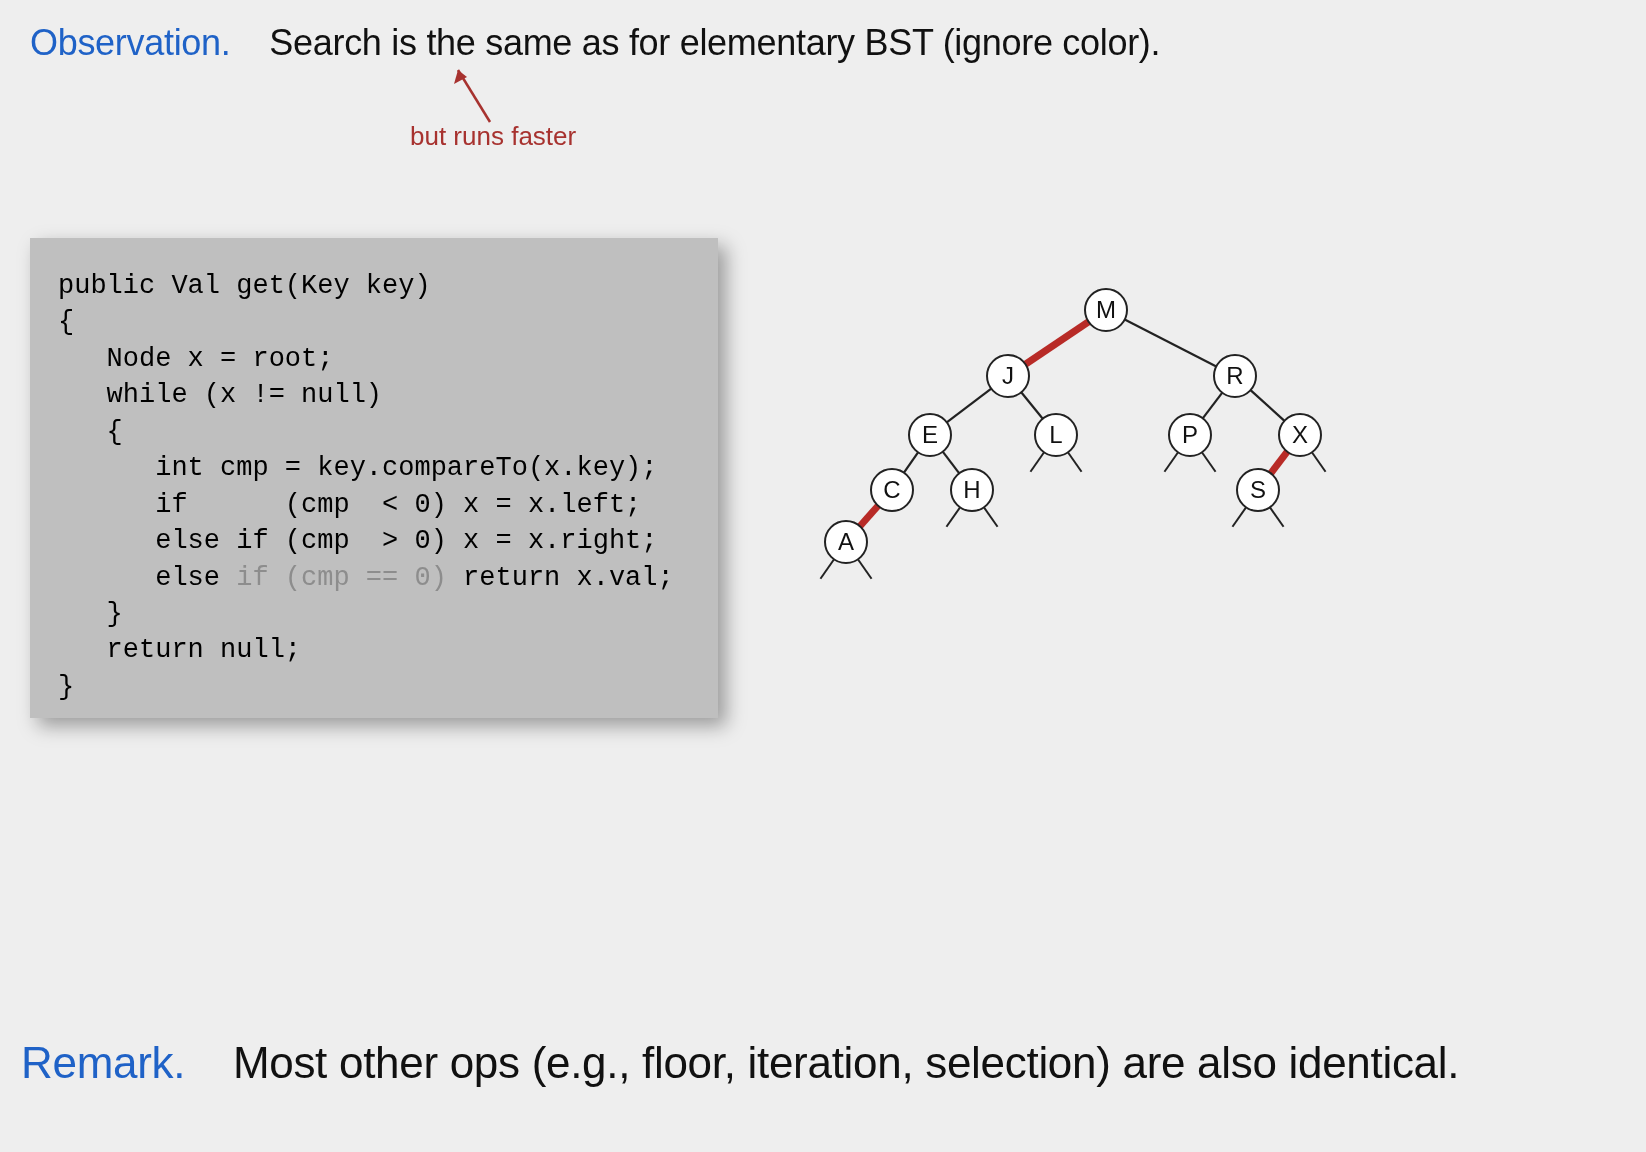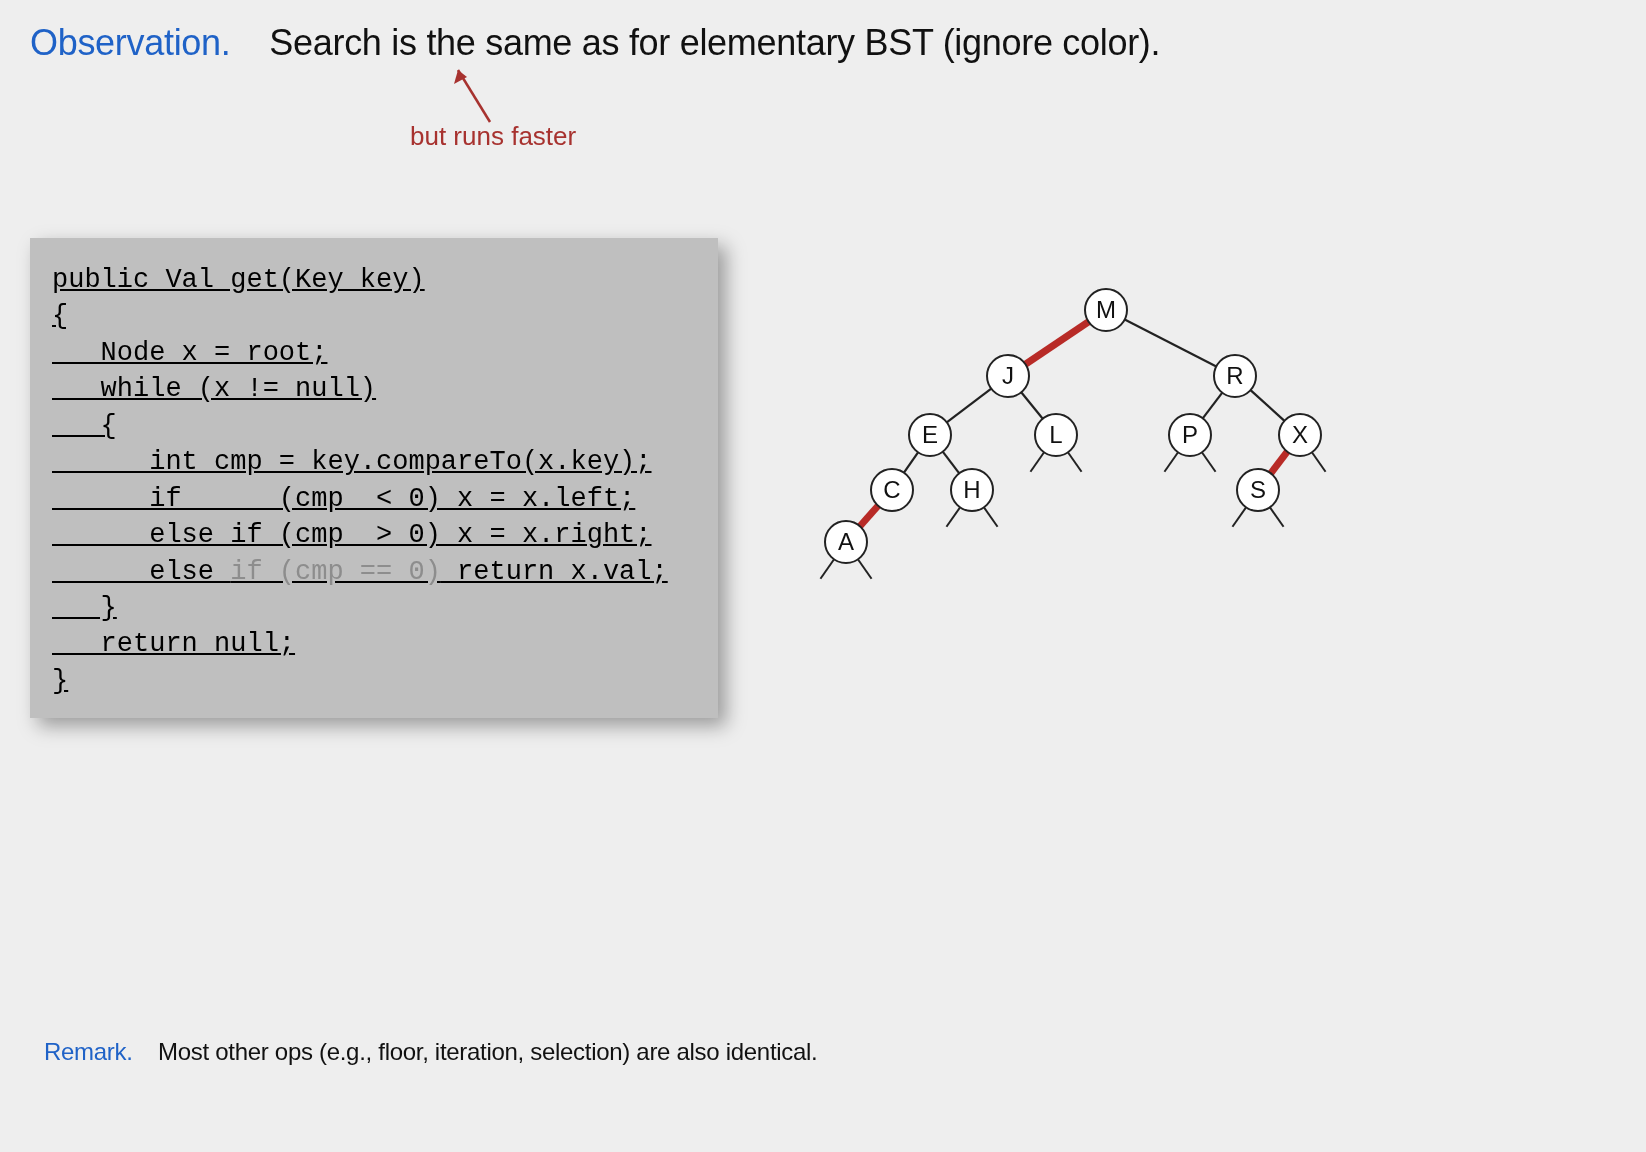--- a/index.html
+++ b/index.html
@@ -50,38 +50,37 @@
     top: 238px;
     left: 30px;
     width: 688px;
     height: 480px;
     background: #bfbfbf;
     box-shadow: 8px 8px 18px rgba(0,0,0,0.35);
     box-sizing: border-box;
     padding: 18px 16px;
   }
   .code-box pre {
-    margin: 6px;
+    margin: 12px;
     font-family: "Consolas", "Menlo", "Courier New", monospace;
     font-size: 27px;
     line-height: 1.35;
     white-space: pre;
-    text-decoration: underline;
   }
   .code-gray { color: #8d8d8d; }
   .tree {
     position: absolute;
     top: 280px;
     left: 810px;
   }
   .remark-line {
     position: absolute;
     top: 1038px;
-    left: 44px;
-    font-size: 24px;
+    left: 21px;
+    font-size: 44px;
     letter-spacing: -0.3px;
   }
 </style>
 </head>
 <body>
 
 <div class="slide">
 
   <div class="observation-line">
     <span class="lead-blue">Observation.</span>

